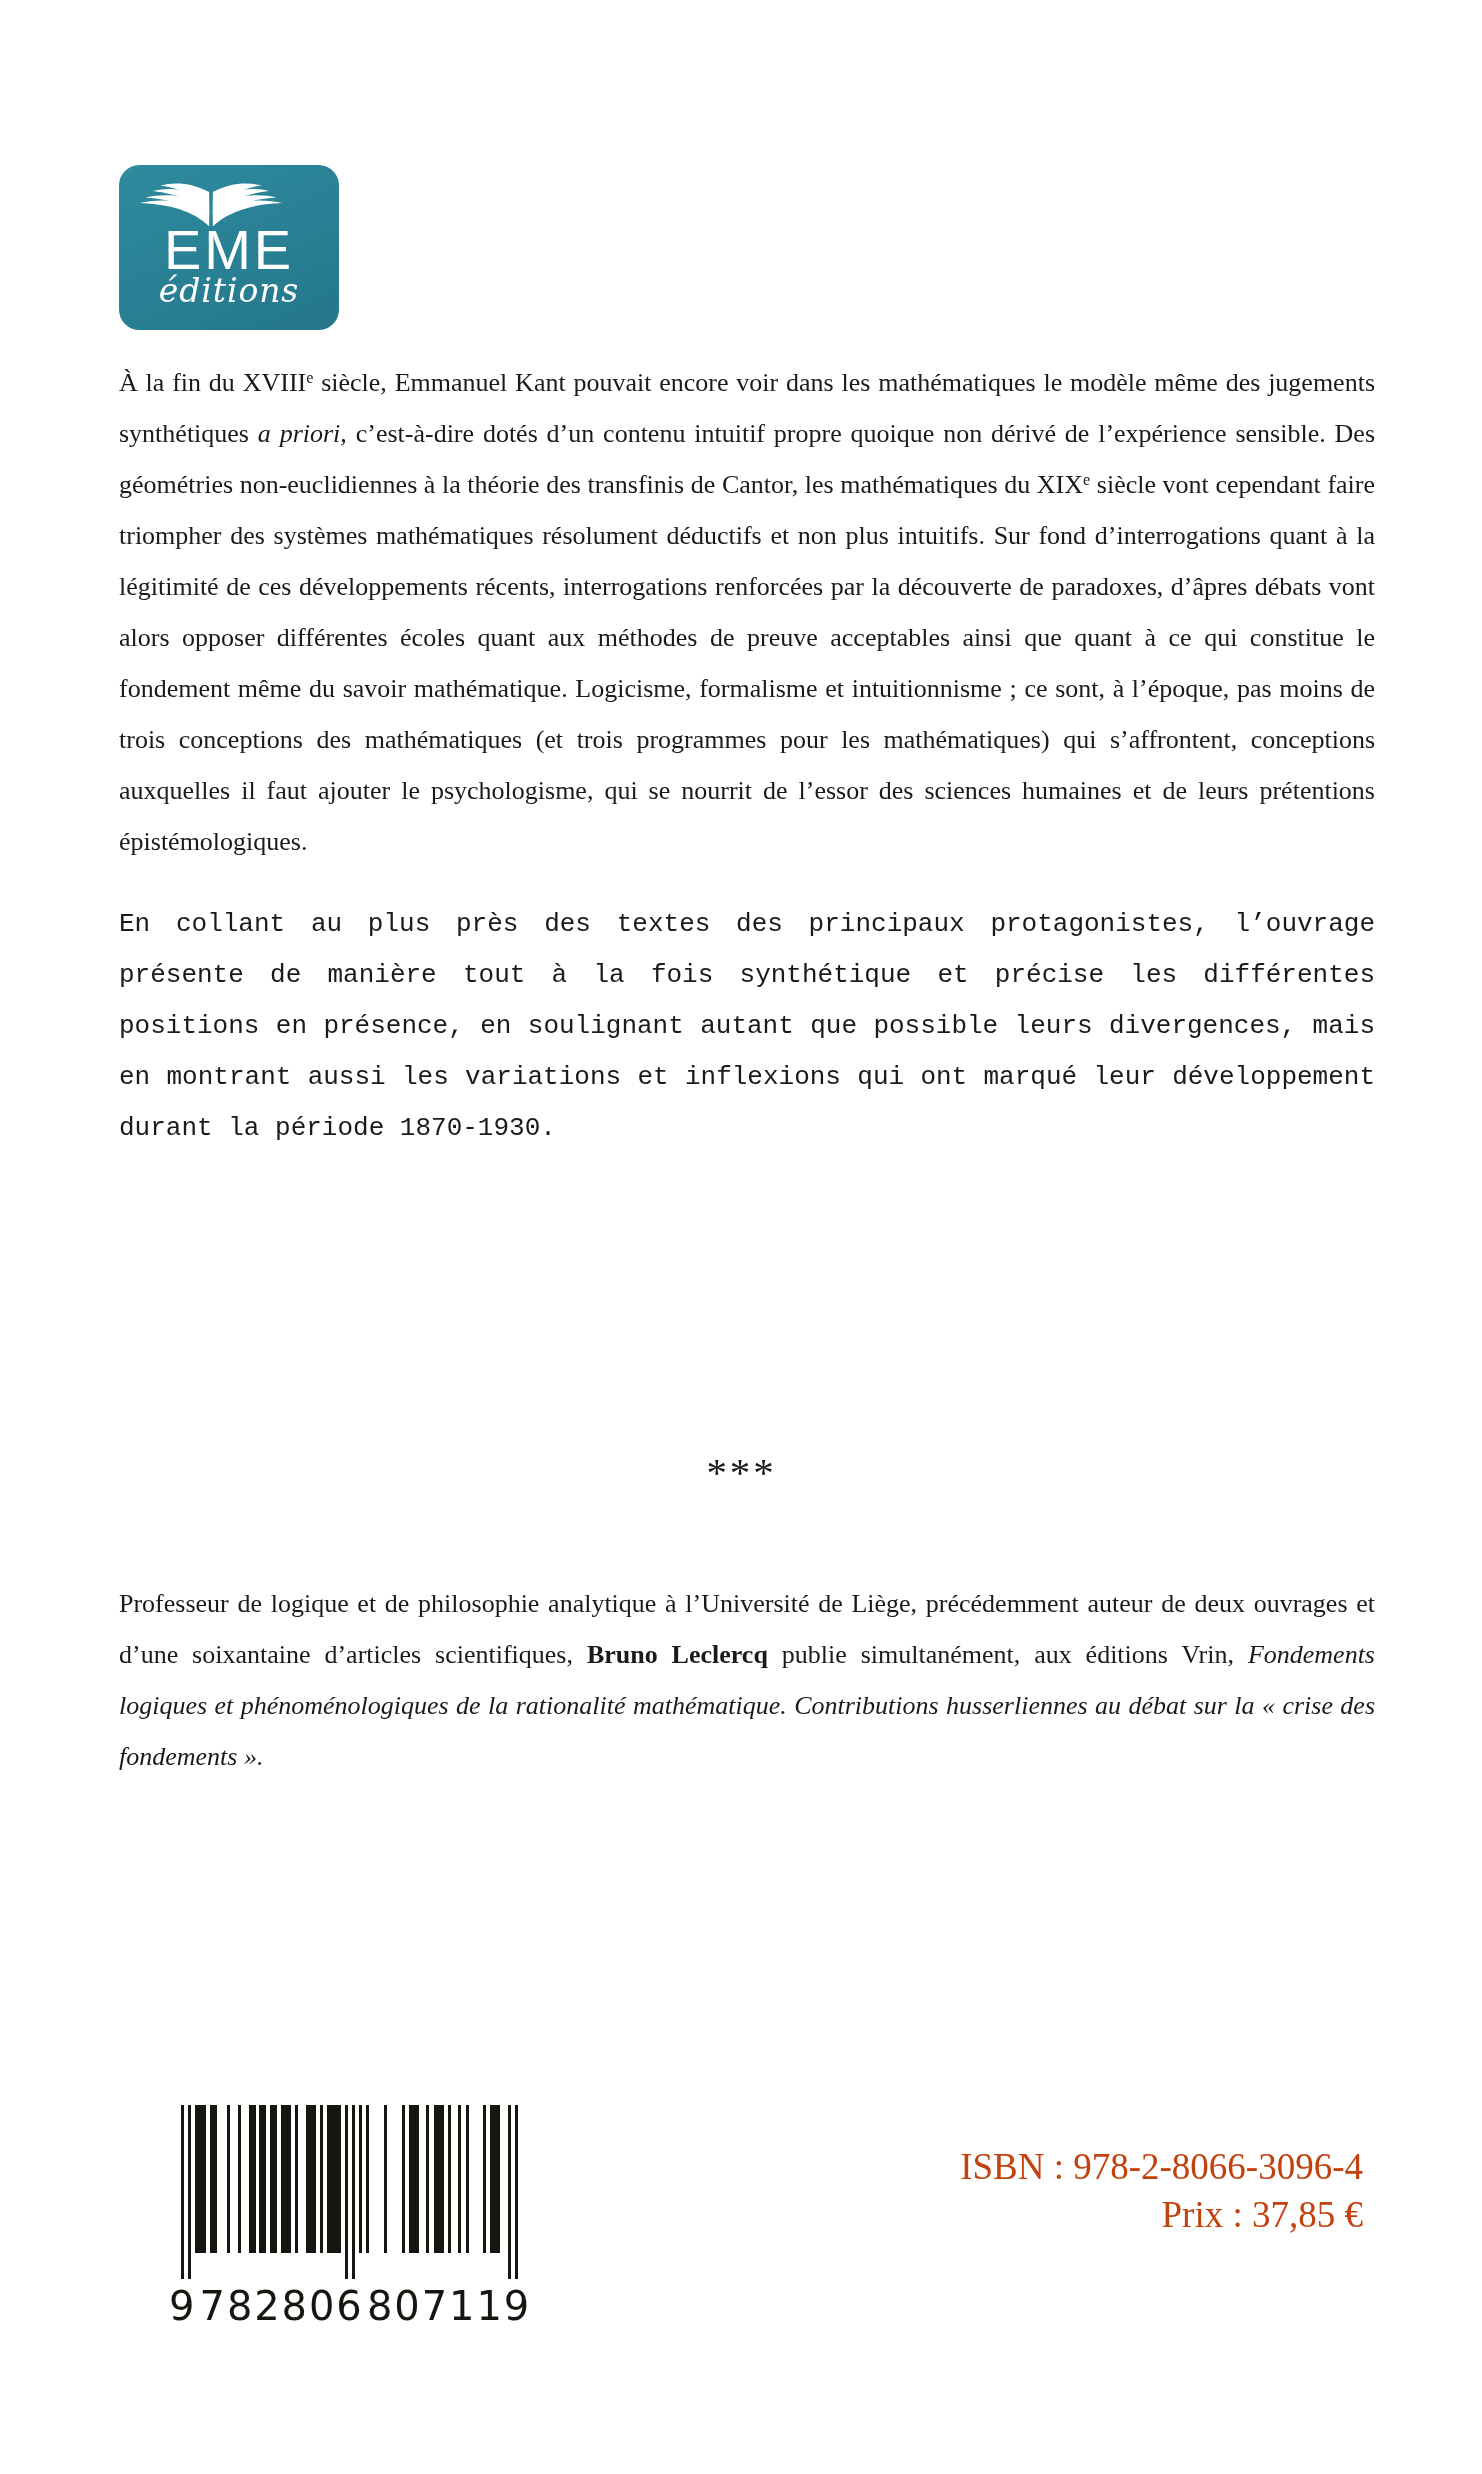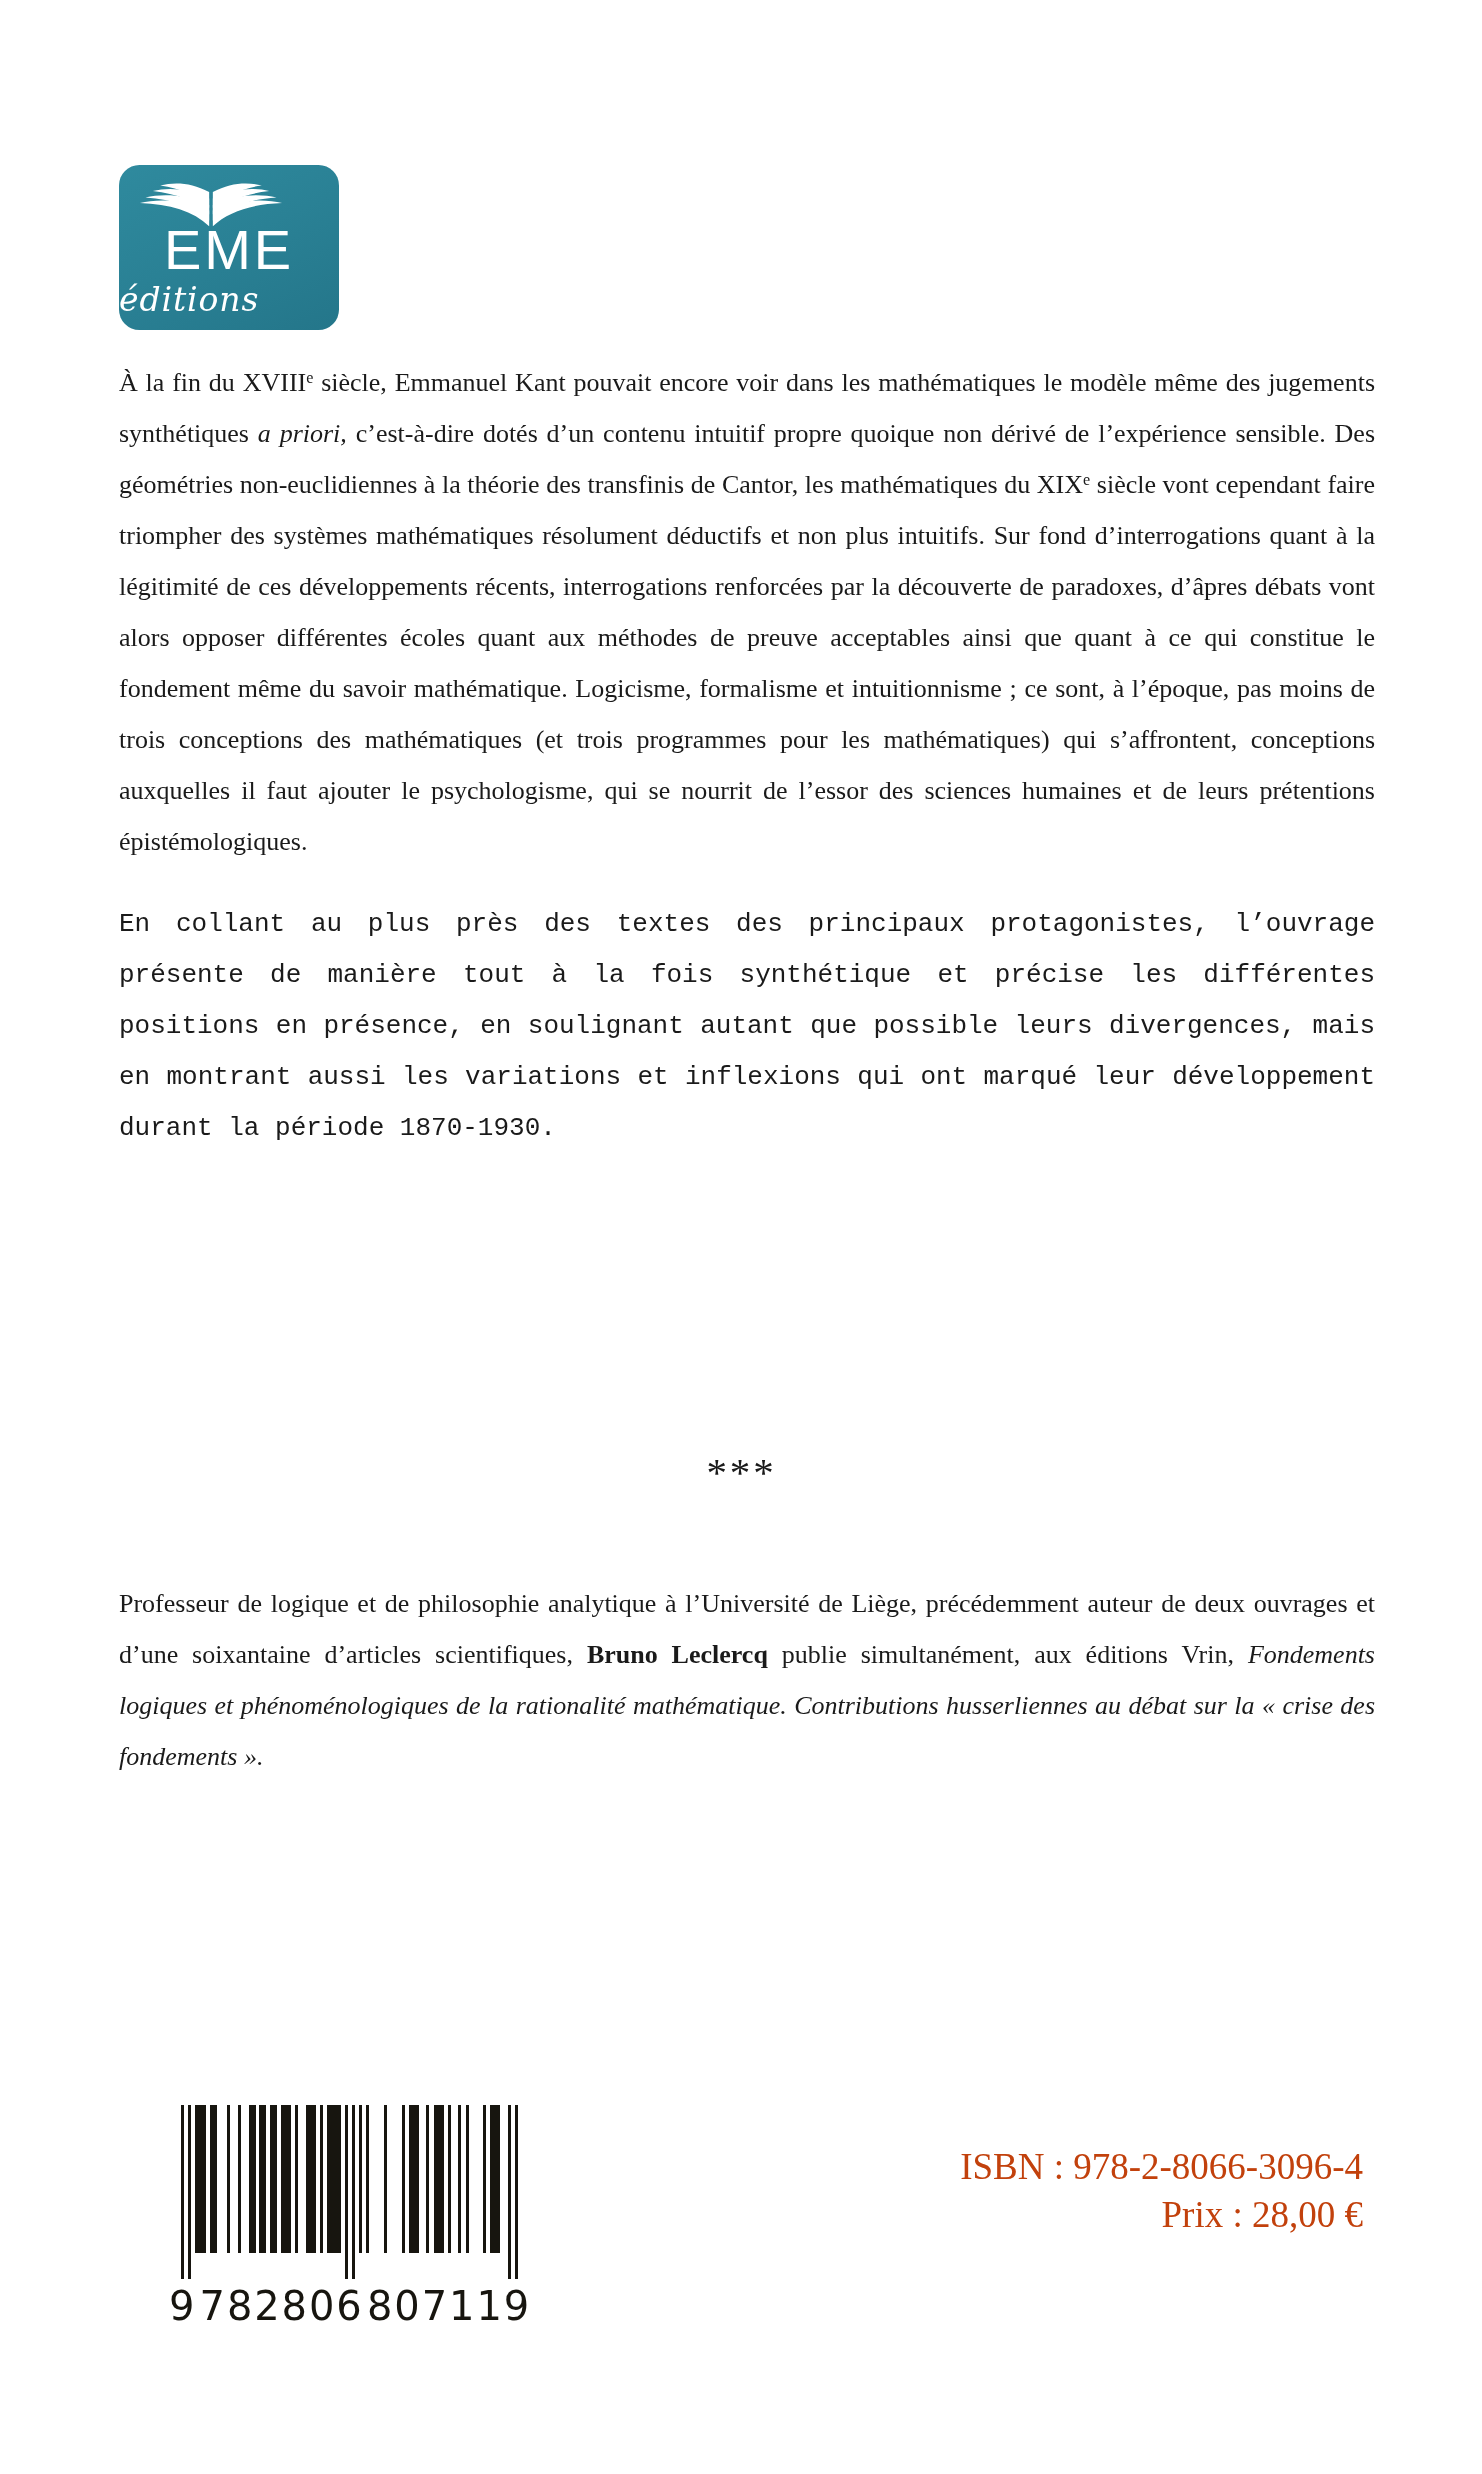--- a/index.html
+++ b/index.html
@@ -51,21 +51,22 @@
     font-family: "Liberation Sans", "DejaVu Sans", sans-serif;
     font-size: 56px;
     letter-spacing: 2.8px;
     line-height: 57px;
     font-weight: 400;
   }
   .logo-editions {
     position: absolute;
     left: 0;
     right: 0;
-    top: 116px;
+    top: 107px;
+    text-align: center;
     color: #ffffff;
     font-family: "DejaVu Serif", serif;
     font-style: italic;
     font-size: 33px;
     letter-spacing: 0.9px;
     line-height: 37px;
   }
 
   
   #blurb {
@@ -226,15 +227,15 @@
     </div>
   <div id="barcode-digits">
     <span>9</span>
     <span>782806</span>
     <span>807119</span>
   </div>
 </div>
 
 <div id="imprint">
   <div>ISBN : 978-2-8066-3096-4</div>
-  <div>Prix : 28,00 €</div>
+  <div>Prix : 37,85 €</div>
 </div>
 
 
 </body></html>

